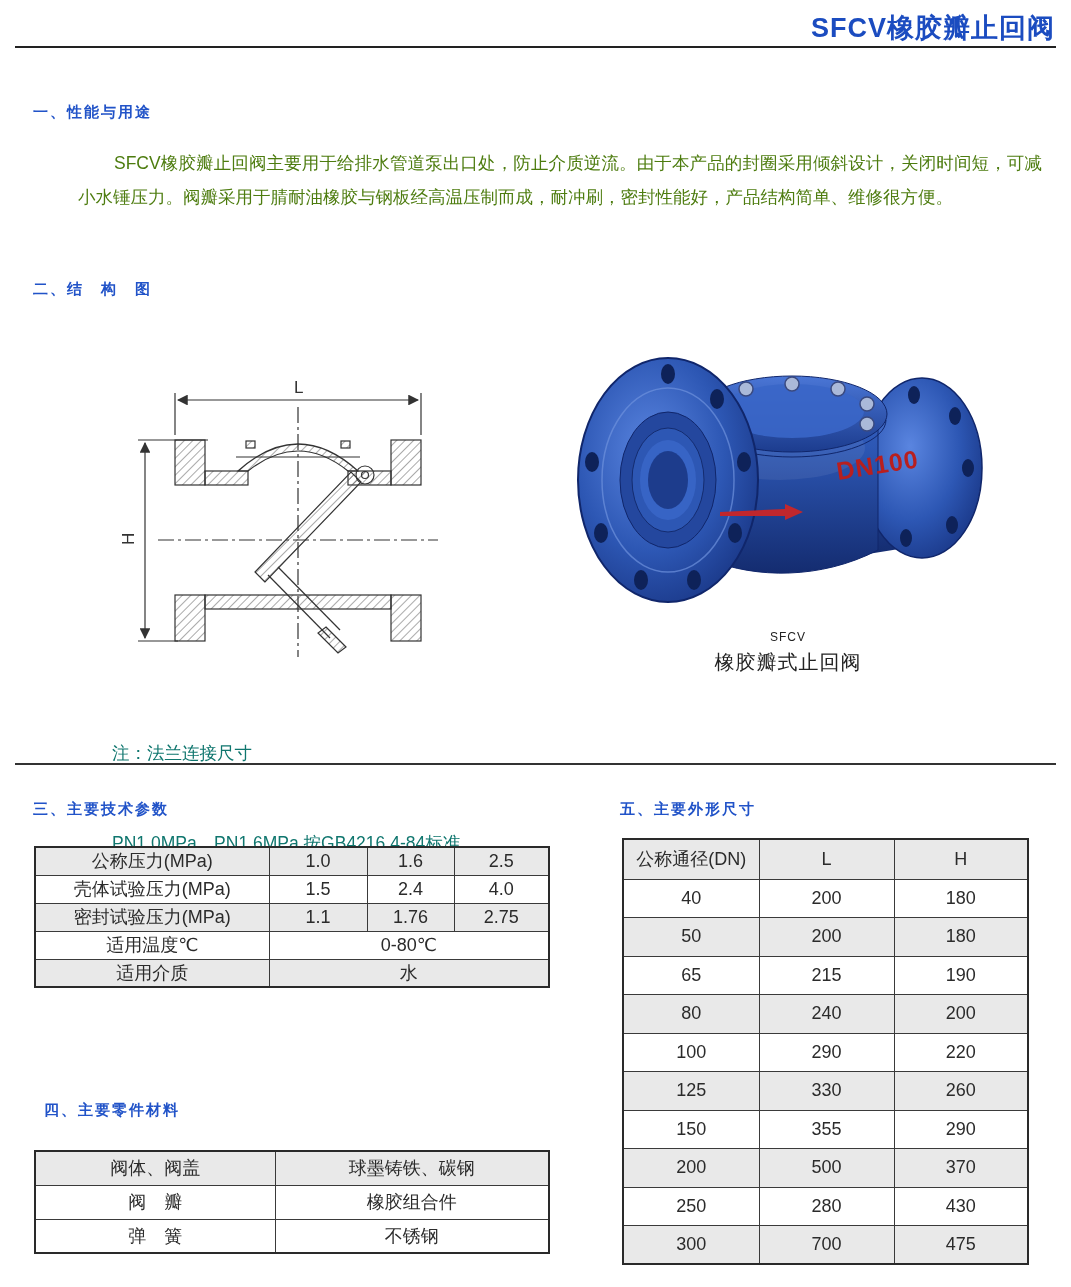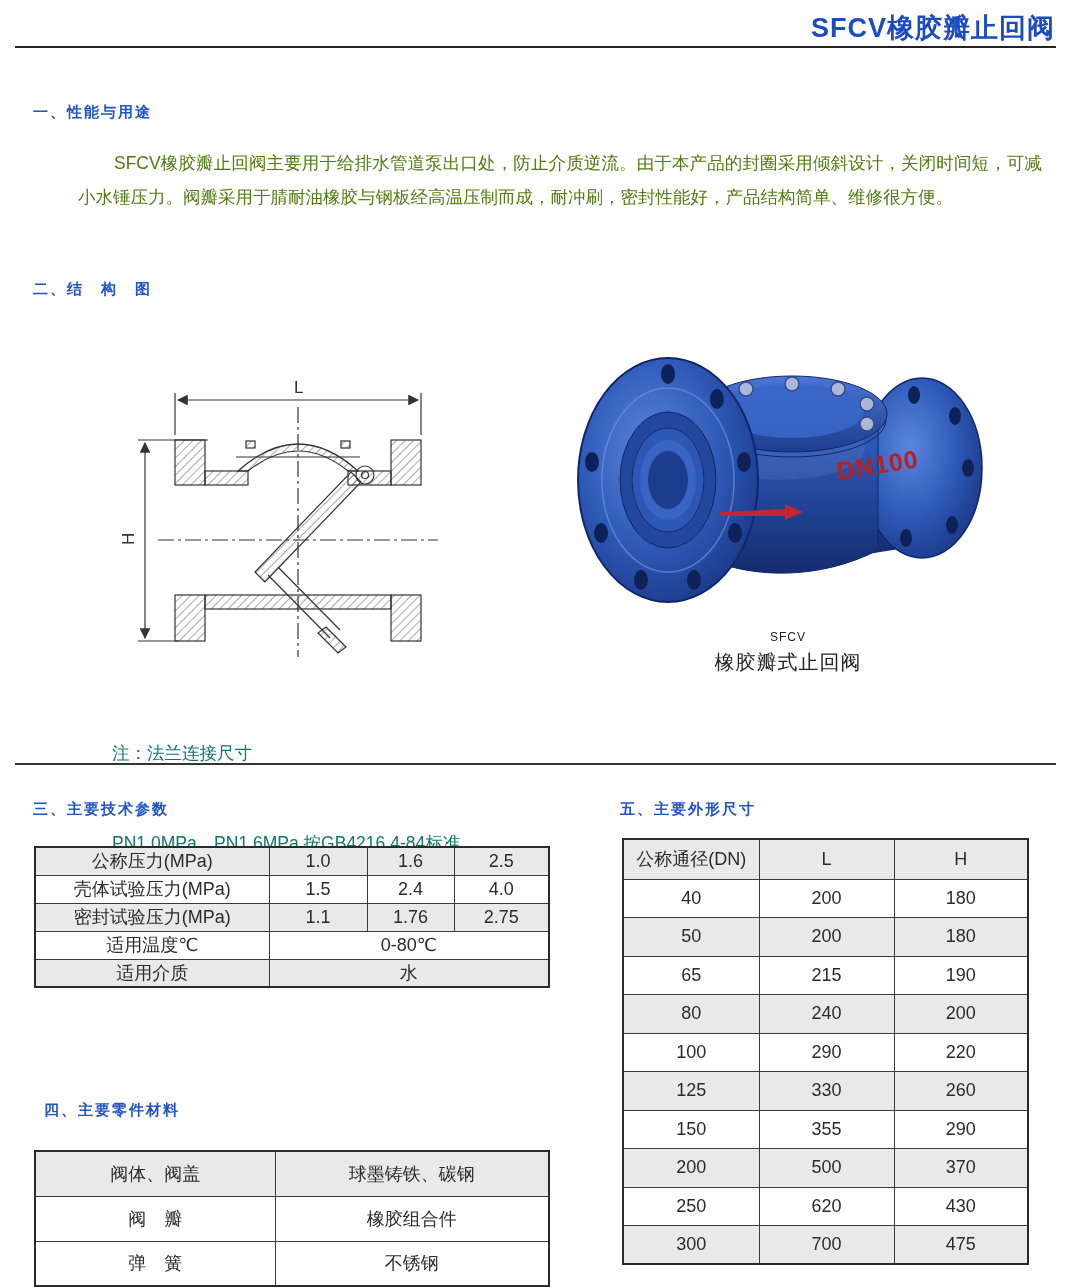--- a/index.html
+++ b/index.html
@@ -31,21 +31,21 @@
   table.tbl{border-collapse:collapse;table-layout:fixed;font-size:18px;color:#2b2b2b;
             border:2px solid #2a2a2a;}
   table.tbl td,table.tbl th{border:1px solid #3a3a3a;text-align:center;vertical-align:middle;
             font-weight:normal;padding:0;overflow:hidden;}
   tr.gray td,tr.gray th{background:#e9e9e9;}
   tr.white td{background:#ffffff;}
 
   .tbl-tech{left:34px;top:846px;width:514px;}
   .tbl-tech tr{height:28px;}
   .tbl-mat{left:34px;top:1150px;width:514px;}
-  .tbl-mat tr{height:45px;}
+  .tbl-mat tr{height:34px;}
   .tbl-dim{left:622px;top:838px;width:405px;}
   .tbl-dim tr.hdr{height:40px;}
   .tbl-dim tr{height:38.5px;}
 
   svg text{font-family:"Liberation Sans","DejaVu Sans",sans-serif;}
 </style>
 </head>
 <body>
 
 <div class="page">
@@ -291,21 +291,21 @@
       <td>355</td>
       <td>290</td>
     </tr>
     <tr class="gray">
       <td>200</td>
       <td>500</td>
       <td>370</td>
     </tr>
     <tr class="white">
       <td>250</td>
-      <td>620</td>
+      <td>280</td>
       <td>430</td>
     </tr>
     <tr class="gray">
       <td>300</td>
       <td>700</td>
       <td>475</td>
     </tr>
   </tbody>
     </table>
 

